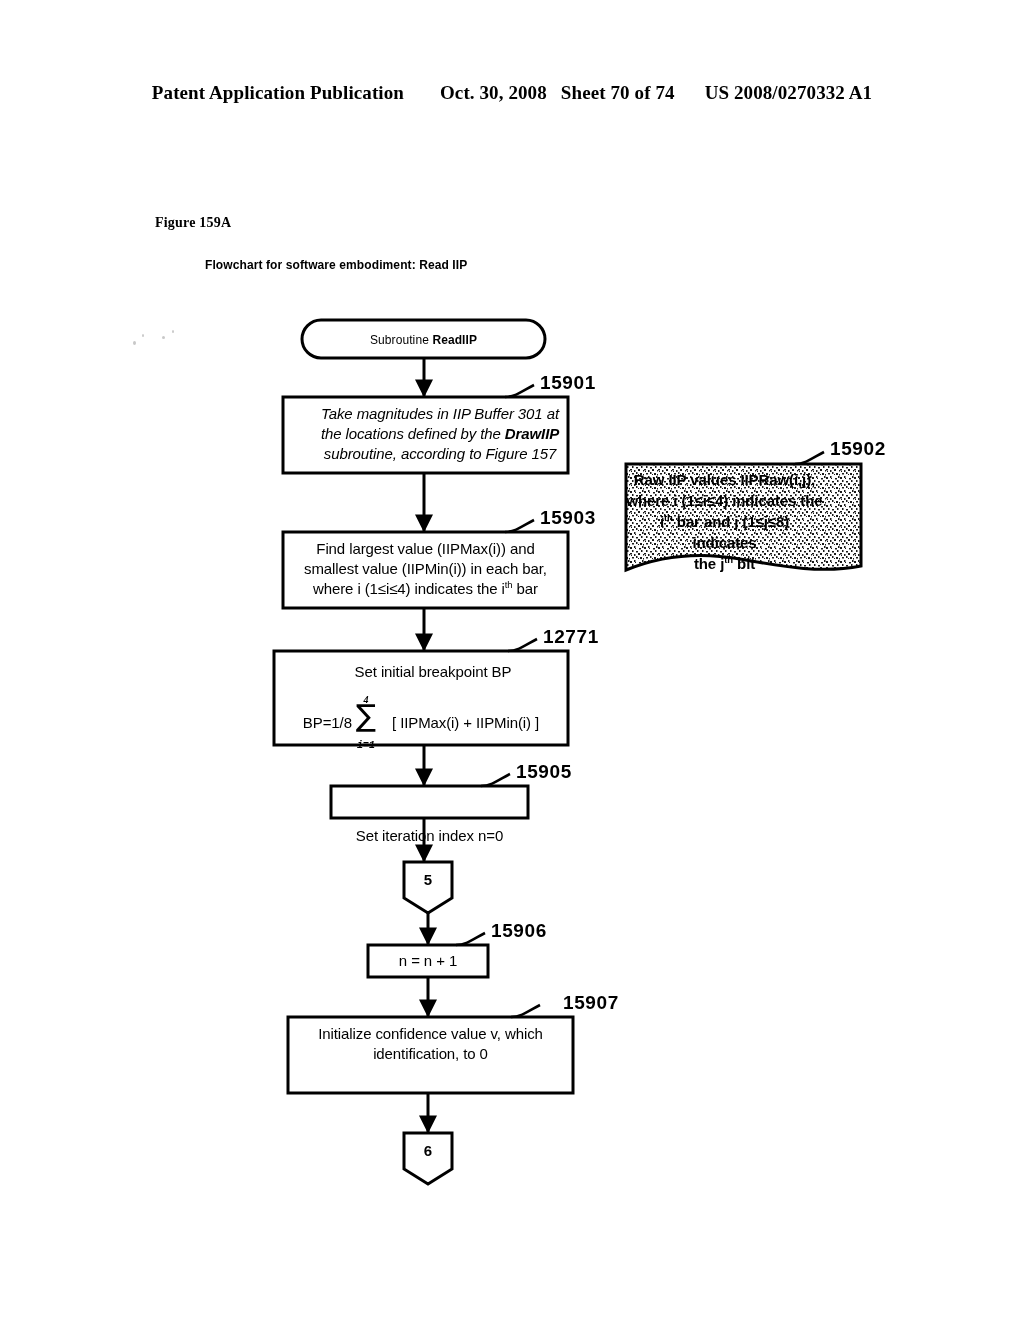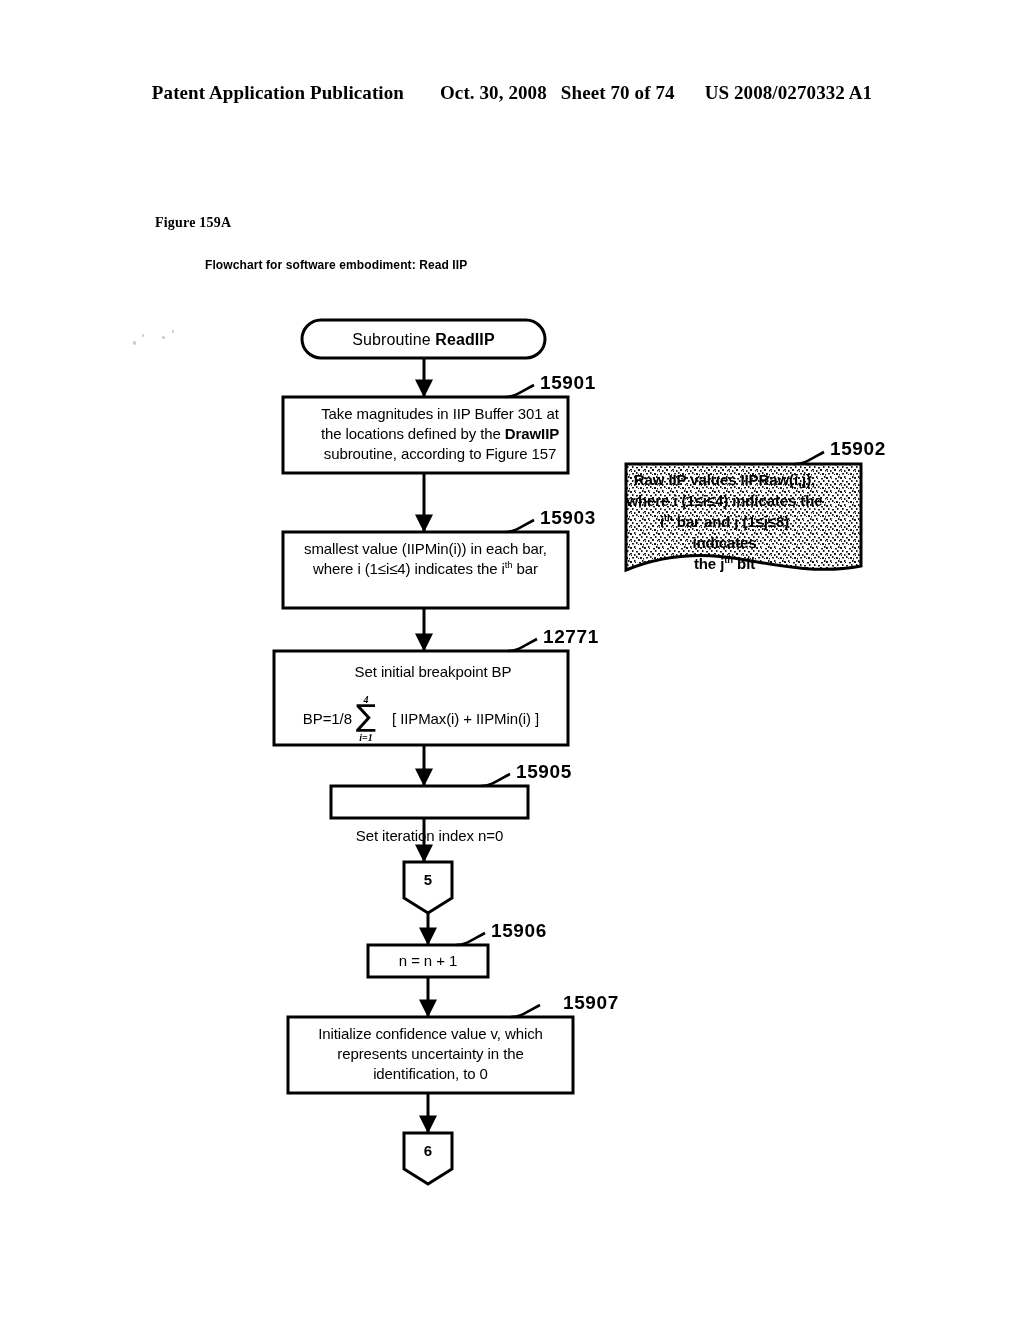--- a/index.html
+++ b/index.html
@@ -73,21 +73,21 @@
     color: #000;
   }
   .node-text b { font-weight: bold; }
   .node-text sup {
     font-size: 9.5px;
     vertical-align: super;
     line-height: 0;
   }
 
   .oval-text {
-    font-size: 16px;
+    font-size: 12px;
     letter-spacing: 0.1px;
   }
 
   .refnum {
     position: absolute;
     font-family: "Liberation Sans", sans-serif;
     font-weight: bold;
     font-size: 19px;
     letter-spacing: 0.6px;
   }
@@ -124,24 +124,24 @@
     margin-bottom: -1px;
   }
   .formula .sig-glyph {
     font-size: 30px;
     font-family: "DejaVu Sans", sans-serif;
     line-height: 0.82;
     font-weight: 500;
   }
   .formula .sig-bot {
     font-size: 10px;
-    font-family: Liberation Serif, serif;
+    font-family: Liberation Mono, monospace;
     font-style: italic;
     font-weight: bold;
-    margin-top: 4px;
+    margin-top: 12px;
   }
   .formula .brk { margin-left: 10px; }
 
   
   .speckle {
     position: absolute;
     background: #9a9a9a;
     border-radius: 50%;
     opacity: 0.55;
   }
@@ -246,28 +246,29 @@
   <line x1="428" y1="1093" x2="428" y2="1132" stroke="#000" stroke-width="3" marker-end="url(#arrow)"></line>
 
   <path d="M 404 1133 L 452 1133 L 452 1169 L 428 1184 L 404 1169 Z" fill="#fff" stroke="#000" stroke-width="3"></path>
 </svg>
 
 <div class="node-text oval-text" style="left:302px; top:330px; width:243px;">
   <span>Subroutine </span><b>ReadIIP</b>
 </div>
 
 <div class="refnum" style="left:540px; top:372px;">15901</div>
-<div class="node-text" style="left:283px; top:404px; width:314px;">
+<div class="node-text" style="left:283px; top:404px; width:314px;font-style:italic;">
   <div>Take magnitudes in IIP Buffer 301 at</div>
   <div><span>the locations defined by the </span><b>DrawIIP</b></div>
   <div>subroutine, according to Figure 157</div>
 </div>
 
 <div class="refnum" style="left:540px; top:507px;">15903</div>
 <div class="node-text" style="left:283px; top:539px; width:285px;">
+  <div>Find largest value (IIPMax(i)) and</div>
   <div>smallest value (IIPMin(i)) in each bar,</div>
   <div><span>where i (1≤i≤4) indicates the i</span><sup>th</sup><span> bar</span></div>
 </div>
 
 <div class="refnum" style="left:830px; top:438px;">15902</div>
 <div class="node-text" style="left:626px; top:469px; width:197px; font-weight:bold; line-height:21px; font-size:15px;">
   <div>Raw IIP values IIPRaw(i,j),</div>
   <div>where  i (1≤i≤4) indicates the</div>
   <div><span>i</span><sup>th</sup><span> bar and  j (1≤j≤8) indicates</span></div>
   <div><span>the j</span><sup>th</sup><span> bit</span></div>
@@ -295,17 +296,16 @@
 <div class="conn-text" style="left:404px; top:871px; width:48px;">5</div>
 
 <div class="refnum" style="left:491px; top:920px;">15906</div>
 <div class="node-text" style="left:368px; top:951px; width:120px;">
   <div>n = n + 1</div>
 </div>
 
 <div class="refnum" style="left:563px; top:992px;">15907</div>
 <div class="node-text" style="left:288px; top:1024px; width:285px;">
   <div>Initialize confidence value v, which</div>
-  <div>represents uncertainty in the</div>
   <div>identification, to 0</div>
 </div>
 
 <div class="conn-text" style="left:404px; top:1142px; width:48px;">6</div>
 
 </body></html>

